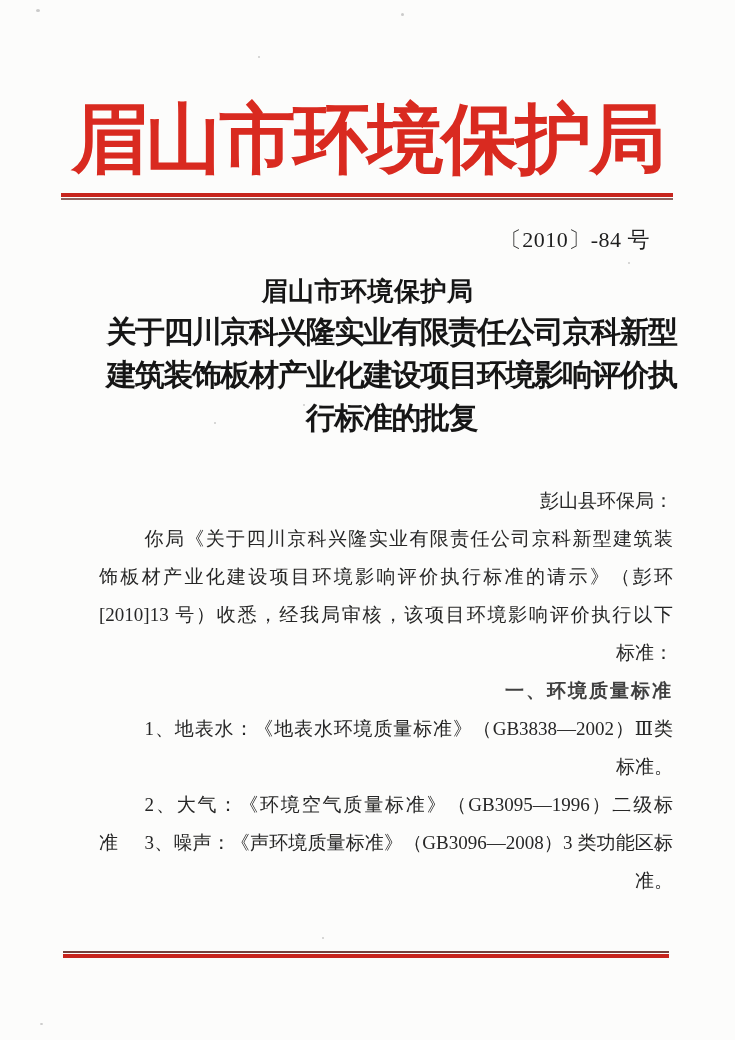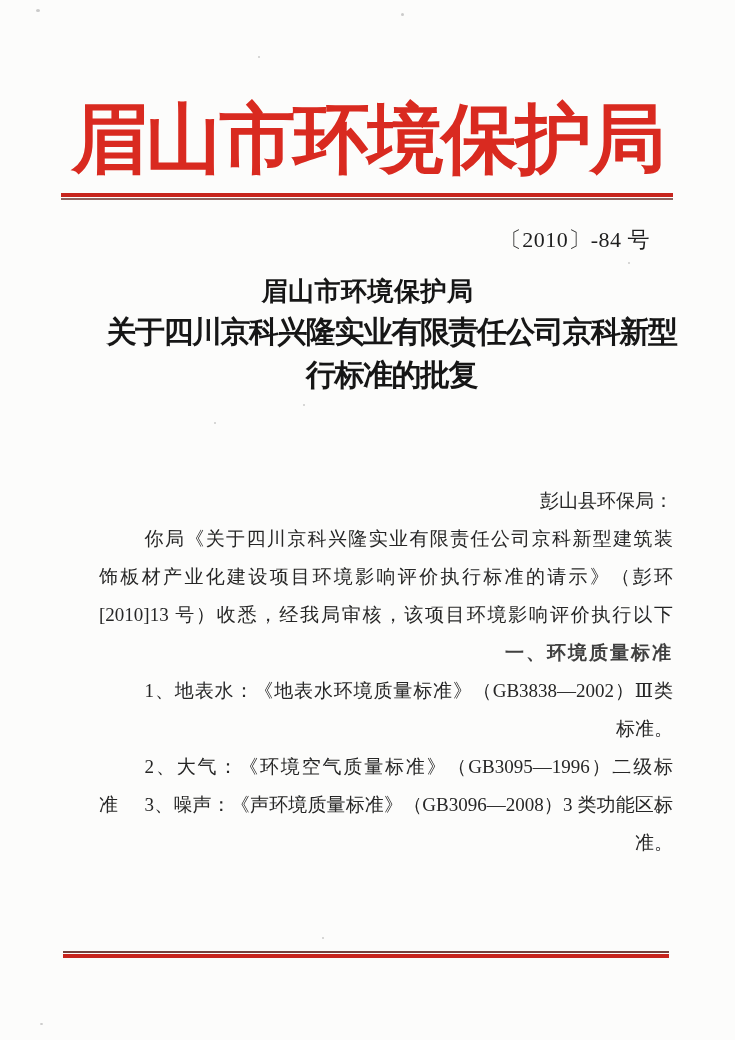--- a/index.html
+++ b/index.html
@@ -133,28 +133,30 @@
 
   <div class="letterhead">眉山市环境保护局</div>
 
   <div class="rule-top"></div>
 
   <div class="doc-number">〔2010〕-84 号</div>
 
   <div class="title">
     <div class="title-top">眉山市环境保护局</div>
     <div class="title-line">关于四川京科兴隆实业有限责任公司京科新型</div>
+    <div class="title-line">建筑装饰板材产业化建设项目环境影响评价执</div>
     <div class="title-line">行标准的批复</div>
   </div>
 
   <div class="body-block">
     <div class="ln">彭山县环保局：</div>
     <div class="ln ind fill">你局《关于四川京科兴隆实业有限责任公司京科新型建筑装</div>
     <div class="ln fill">饰板材产业化建设项目环境影响评价执行标准的请示》（彭环</div>
     <div class="ln fill">[2010]13 号）收悉，经我局审核，该项目环境影响评价执行以下</div>
+    <div class="ln">标准：</div>
     <div class="ln ind hd">一、环境质量标准</div>
     <div class="ln ind fill">1、地表水：《地表水环境质量标准》（GB3838—2002）Ⅲ类</div>
     <div class="ln">标准。</div>
     <div class="ln ind fill">2、大气：《环境空气质量标准》（GB3095—1996）二级标准。</div>
     <div class="ln ind fill">3、噪声：《声环境质量标准》（GB3096—2008）3 类功能区标</div>
     <div class="ln">准。</div>
   </div>
 
   <div class="rule-bottom"></div>
 

